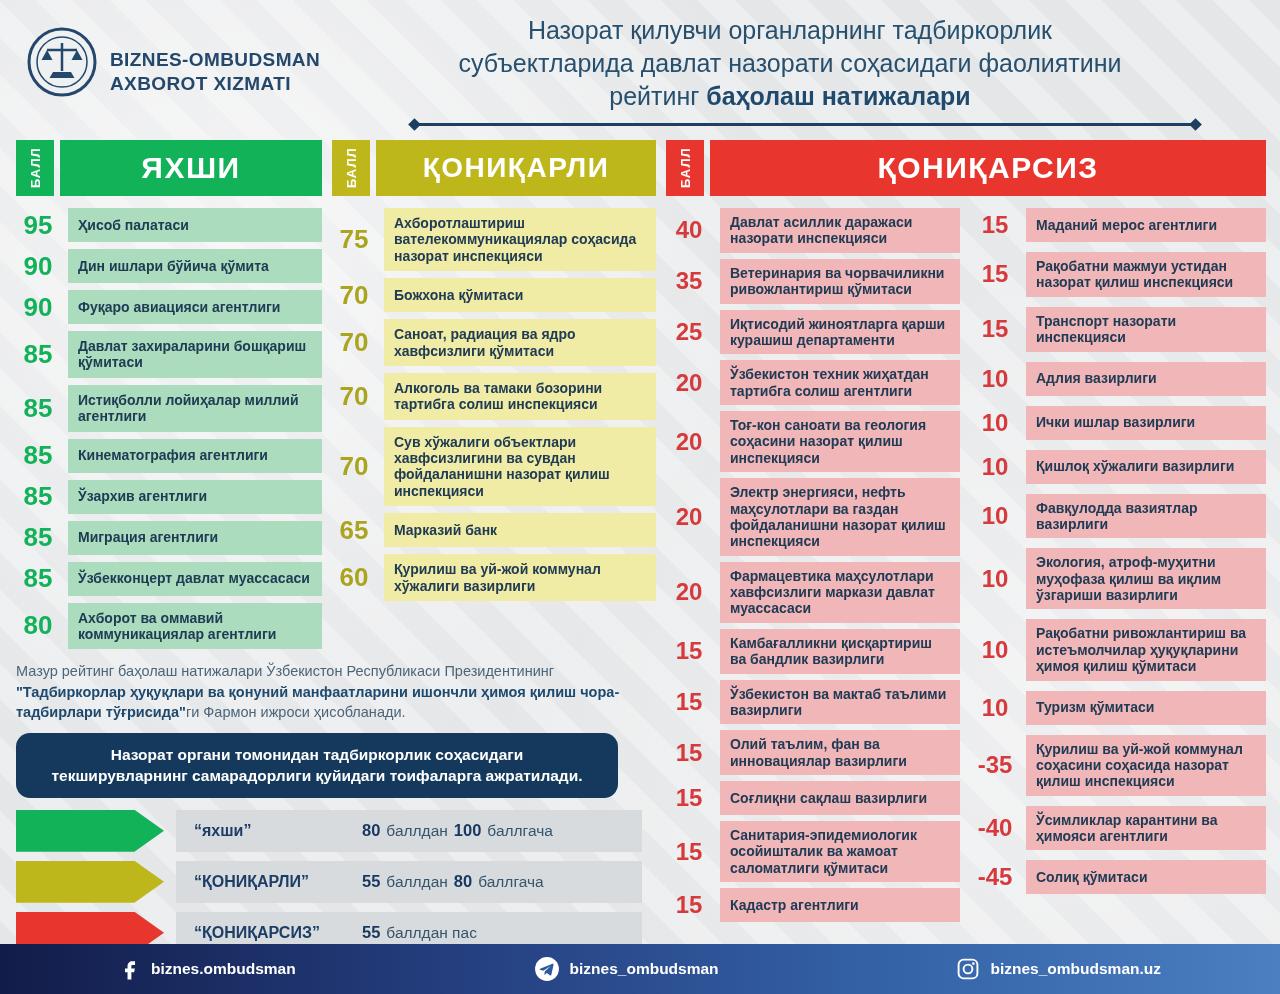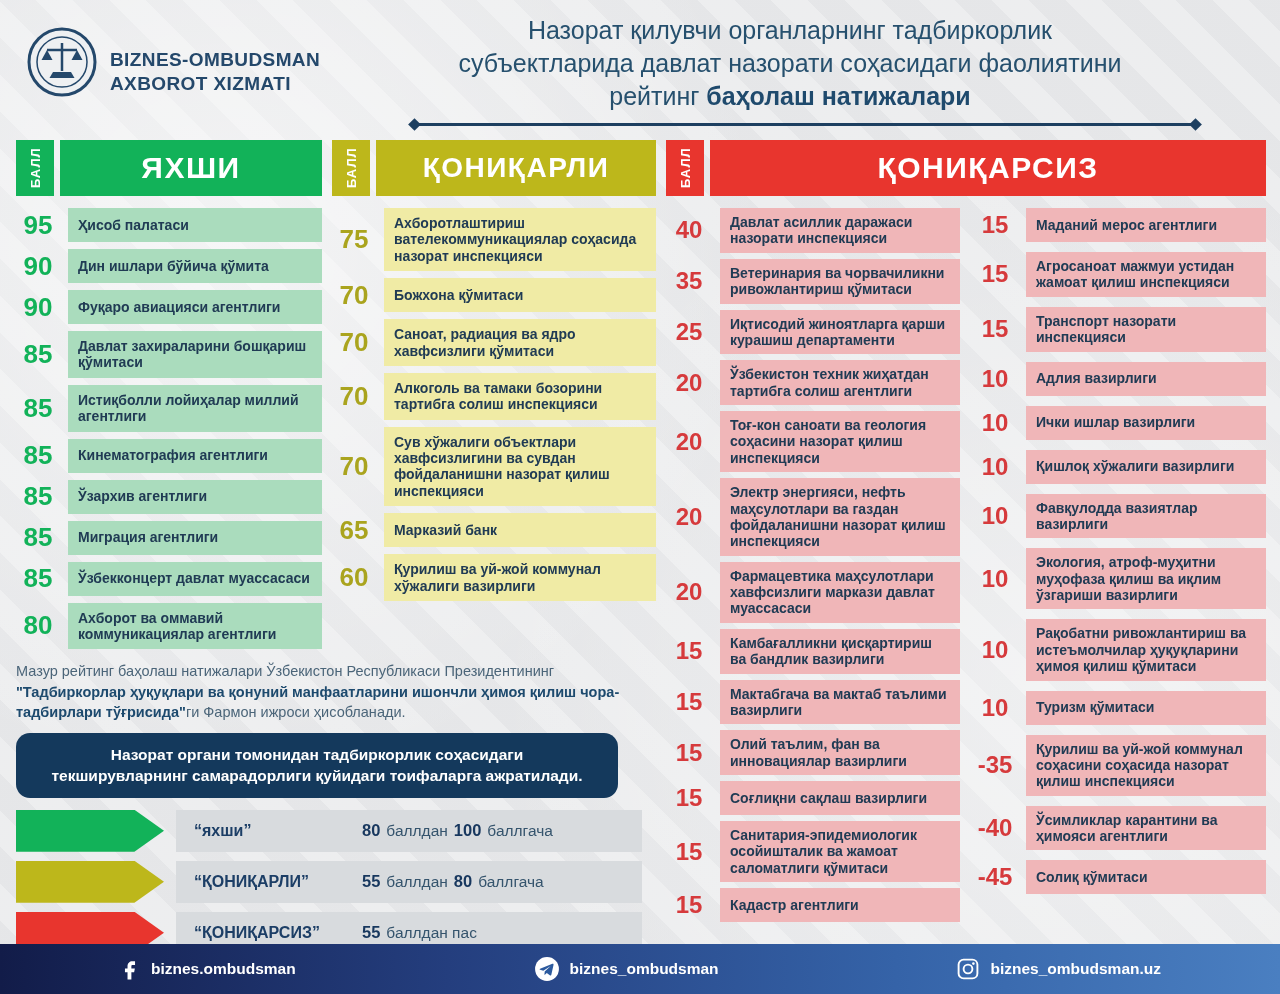--- a/index.html
+++ b/index.html
@@ -243,21 +243,21 @@
               <div class="box">Фармацевтика маҳсулотлари хавфсизлиги маркази давлат муассасаси</div>
             </div>
 
             <div class="row">
               <div class="score">15</div>
               <div class="box">Камбағалликни қисқартириш ва бандлик вазирлиги</div>
             </div>
 
             <div class="row">
               <div class="score">15</div>
-              <div class="box">Мактабгача ва мактаб таълими вазирлиги</div>
+              <div class="box">Ўзбекистон ва мактаб таълими вазирлиги</div>
             </div>
 
             <div class="row">
               <div class="score">15</div>
               <div class="box">Олий таълим, фан ва инновациялар вазирлиги</div>
             </div>
 
             <div class="row">
               <div class="score">15</div>
               <div class="box">Соғлиқни сақлаш вазирлиги</div>
@@ -275,21 +275,21 @@
           </div>
         <div class="sub sub-right items">
 
             <div class="row">
               <div class="score">15</div>
               <div class="box">Маданий мерос агентлиги</div>
             </div>
 
             <div class="row">
               <div class="score">15</div>
-              <div class="box">Агросаноат мажмуи устидан жамоат қилиш инспекцияси</div>
+              <div class="box">Рақобатни мажмуи устидан назорат қилиш инспекцияси</div>
             </div>
 
             <div class="row">
               <div class="score">15</div>
               <div class="box">Транспорт назорати инспекцияси</div>
             </div>
 
             <div class="row">
               <div class="score">10</div>
               <div class="box">Адлия вазирлиги</div>

